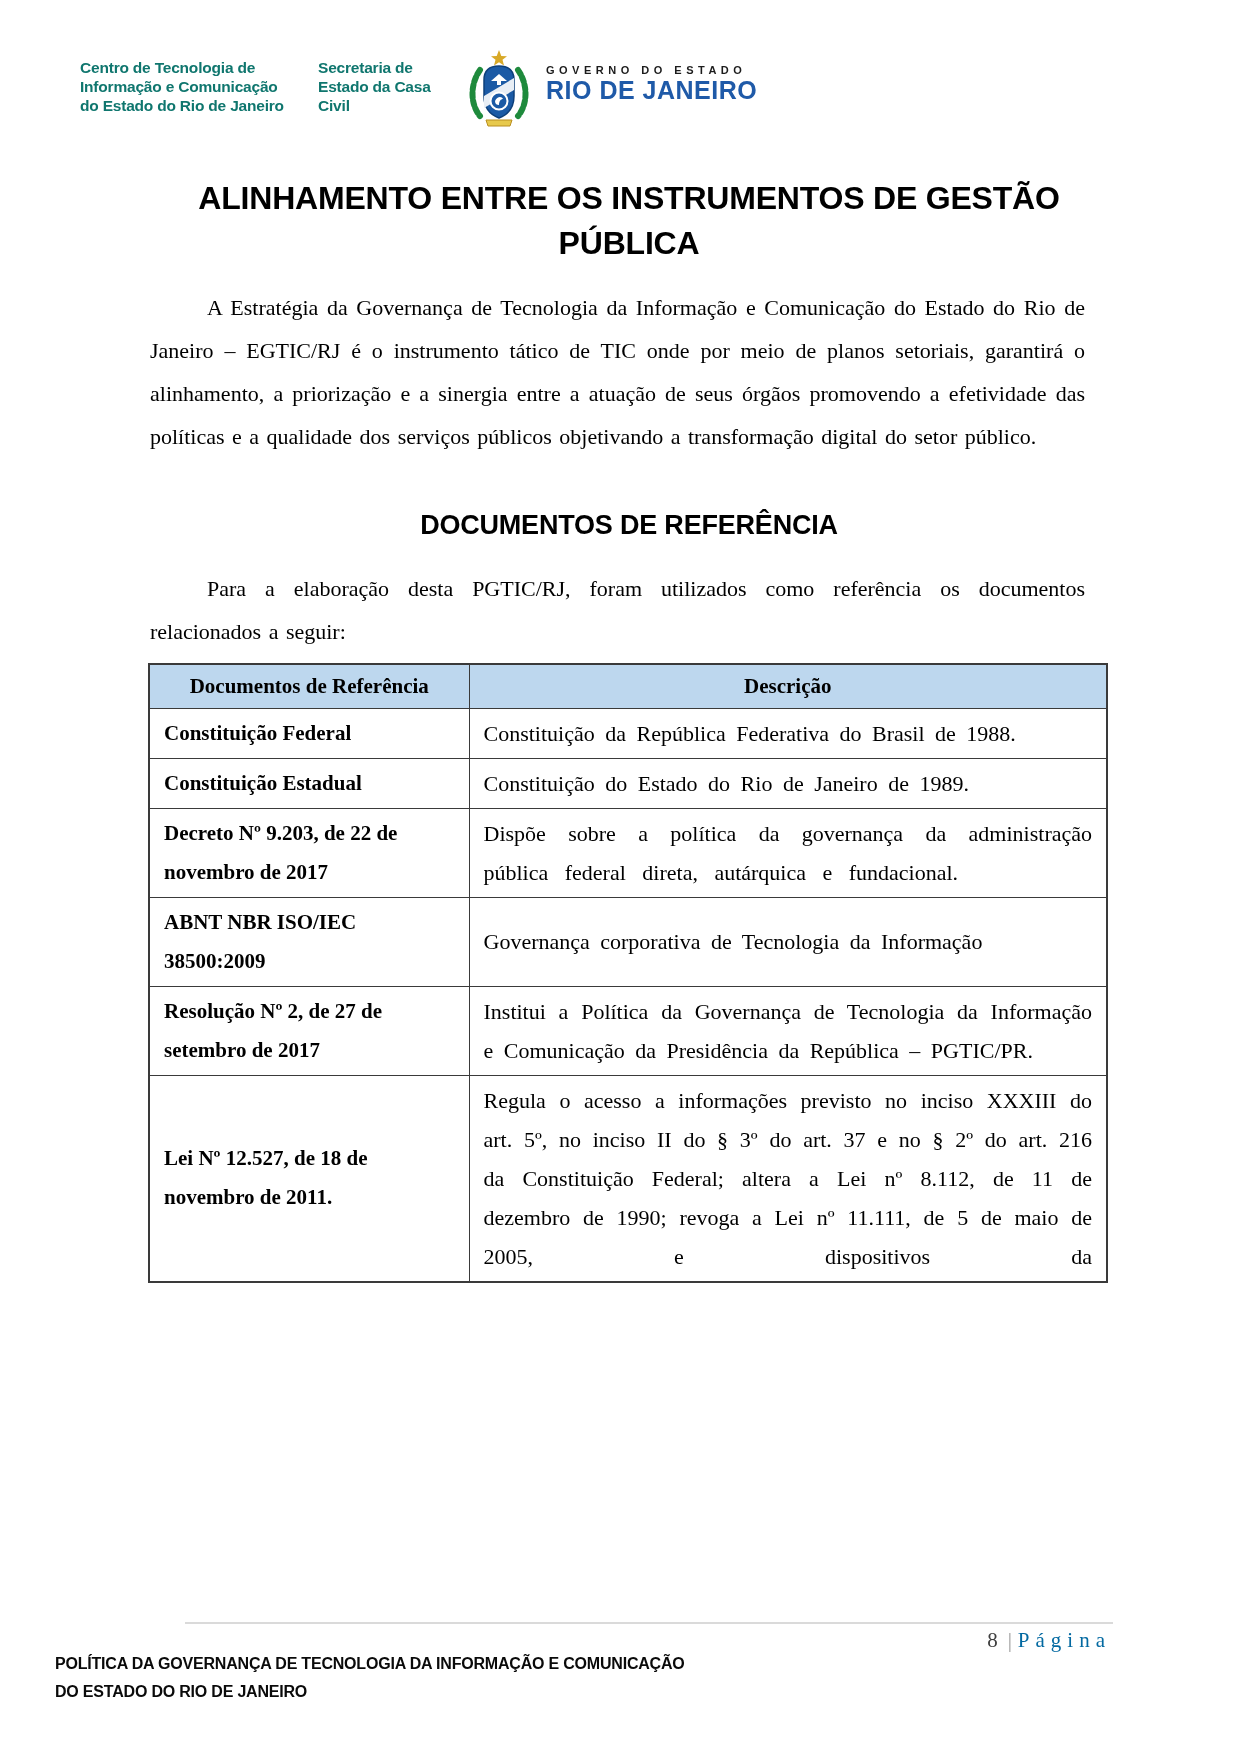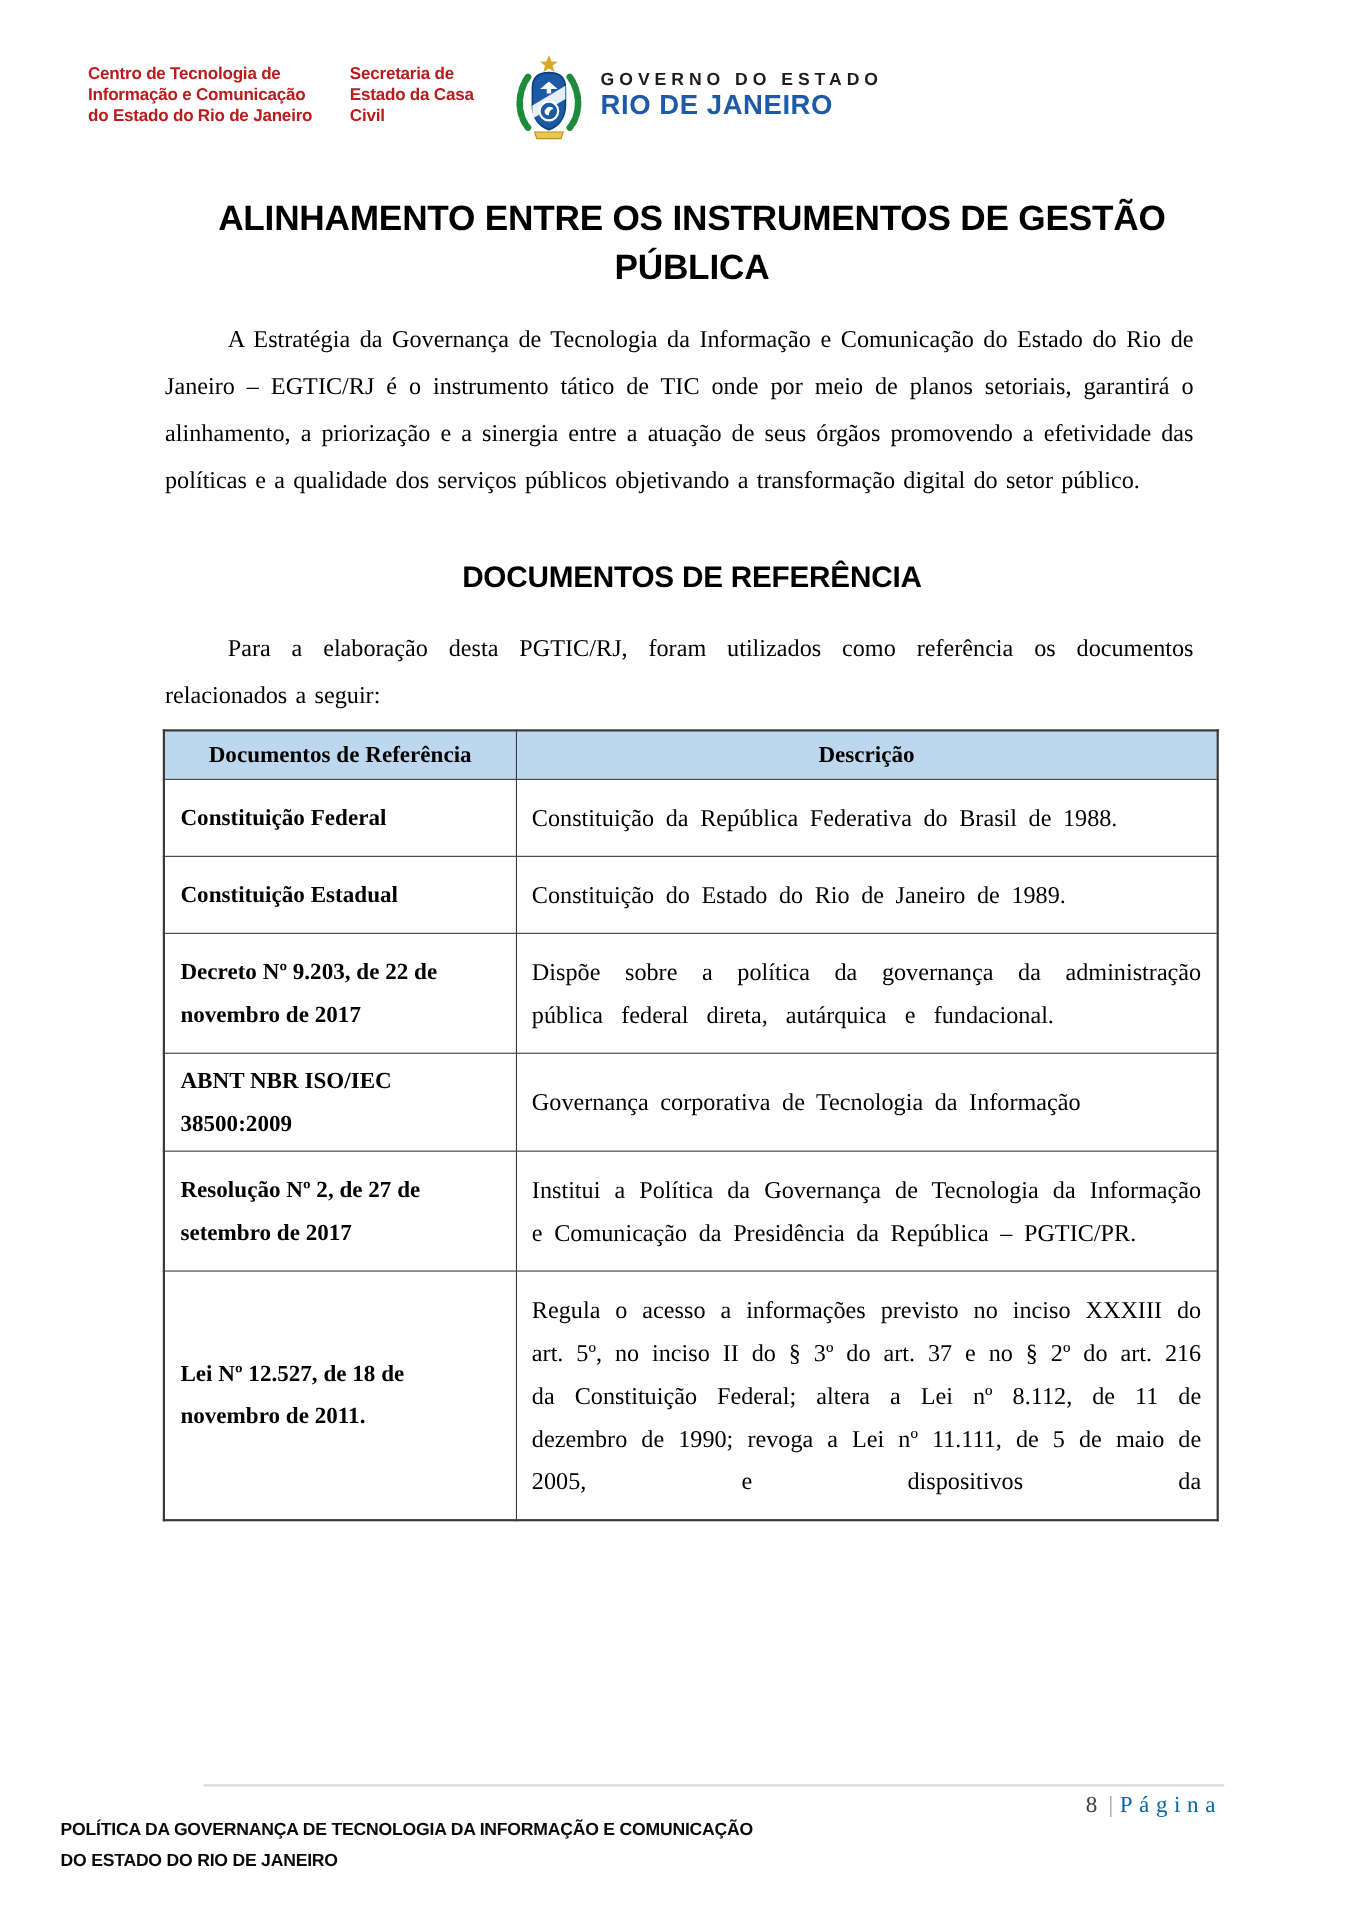--- a/index.html
+++ b/index.html
@@ -6,28 +6,28 @@
   html,body { background:#ffffff; }
   body{
     width:1241px; height:1755px; position:relative; overflow:hidden;
     font-family:"Liberation Serif", serif; color:#000;
   }
   
   .org{
     position:absolute; top:58px;
     font-family:"Liberation Sans", sans-serif; font-weight:700;
     font-size:15.5px; line-height:19px; letter-spacing:-0.2px;
-    white-space:pre-line; color:#b91c1c; font-stretch:condensed;
+    white-space:pre-line; color:#0f766e; font-stretch:condensed;
   }
   .org1{ left:80px; width:240px; }
   .org2{ left:318px; width:130px; }
   .crest{ position:absolute; top:50px; left:466px; width:66px; height:82px; }
   .wordmark{ position:absolute; top:64px; left:546px; }
   .wordmark .top{
-    font-family:"Liberation Sans", sans-serif; font-size:16px; font-weight:700;
+    font-family:"Liberation Sans", sans-serif; font-size:11px; font-weight:700;
     letter-spacing:4.5px; color:#1c1c1c; white-space:nowrap;
   }
   .wordmark .bottom{
     font-family:"Liberation Sans", sans-serif; font-size:25px; font-weight:800;
     letter-spacing:0.5px; color:#1f5aa8; white-space:nowrap; margin-top:0;
     font-stretch:condensed;
   }
   
   .main{ position:absolute; top:0; left:150px; width:958px; }
   h1.title{
@@ -57,21 +57,21 @@
     background:#bdd7ee; height:44px; font-size:21px; font-weight:700;
     text-align:center; vertical-align:middle;
   }
   col.c1{ width:320px; }
   td.doc{
     font-weight:700; font-size:21px; line-height:39px;
     vertical-align:middle; padding:5px 10px 5px 14px;margin-left:42px;
   }
   td.desc{
     font-size:22px; line-height:39px; vertical-align:middle;
-    text-align:justify; padding:15px 14px; word-spacing:5px;
+    text-align:justify; padding:5px 14px; word-spacing:5px;
   }
   td.desc.ws-wide{ word-spacing:11px; }
   td.desc.cont{ text-align-last:justify; }
   
   .rule{ position:absolute; top:1622px; left:185px; width:928px; height:2px; background:#dadada; }
   .page-num{
     position:absolute; top:1628px; right:130px;
     font-family:"Liberation Serif", serif; font-size:21px; color:#3f3f3f;
     white-space:nowrap;
   }

